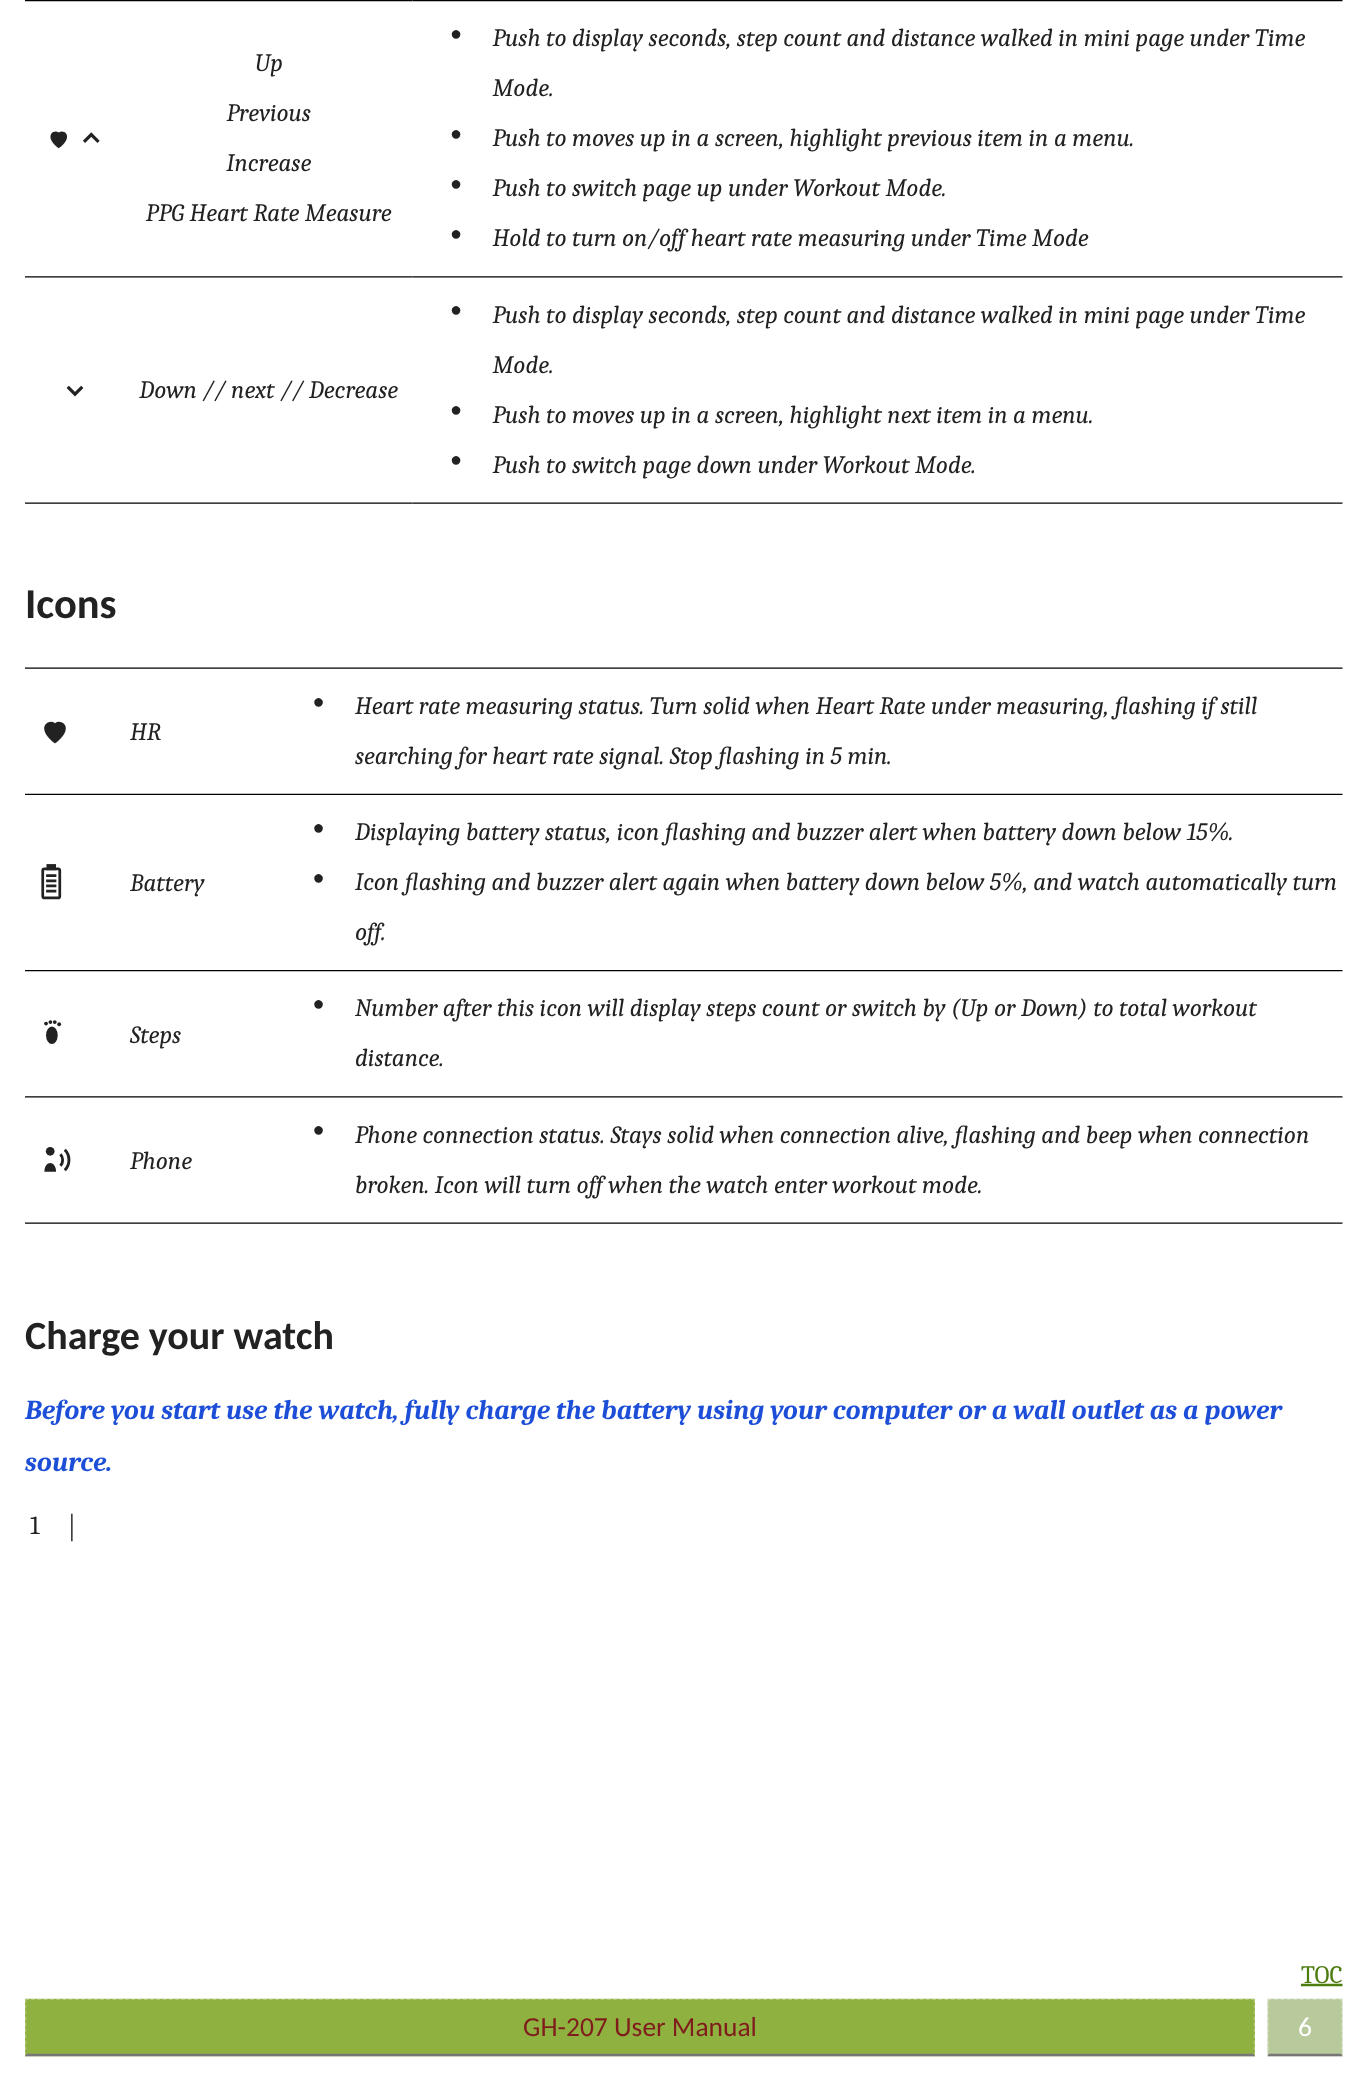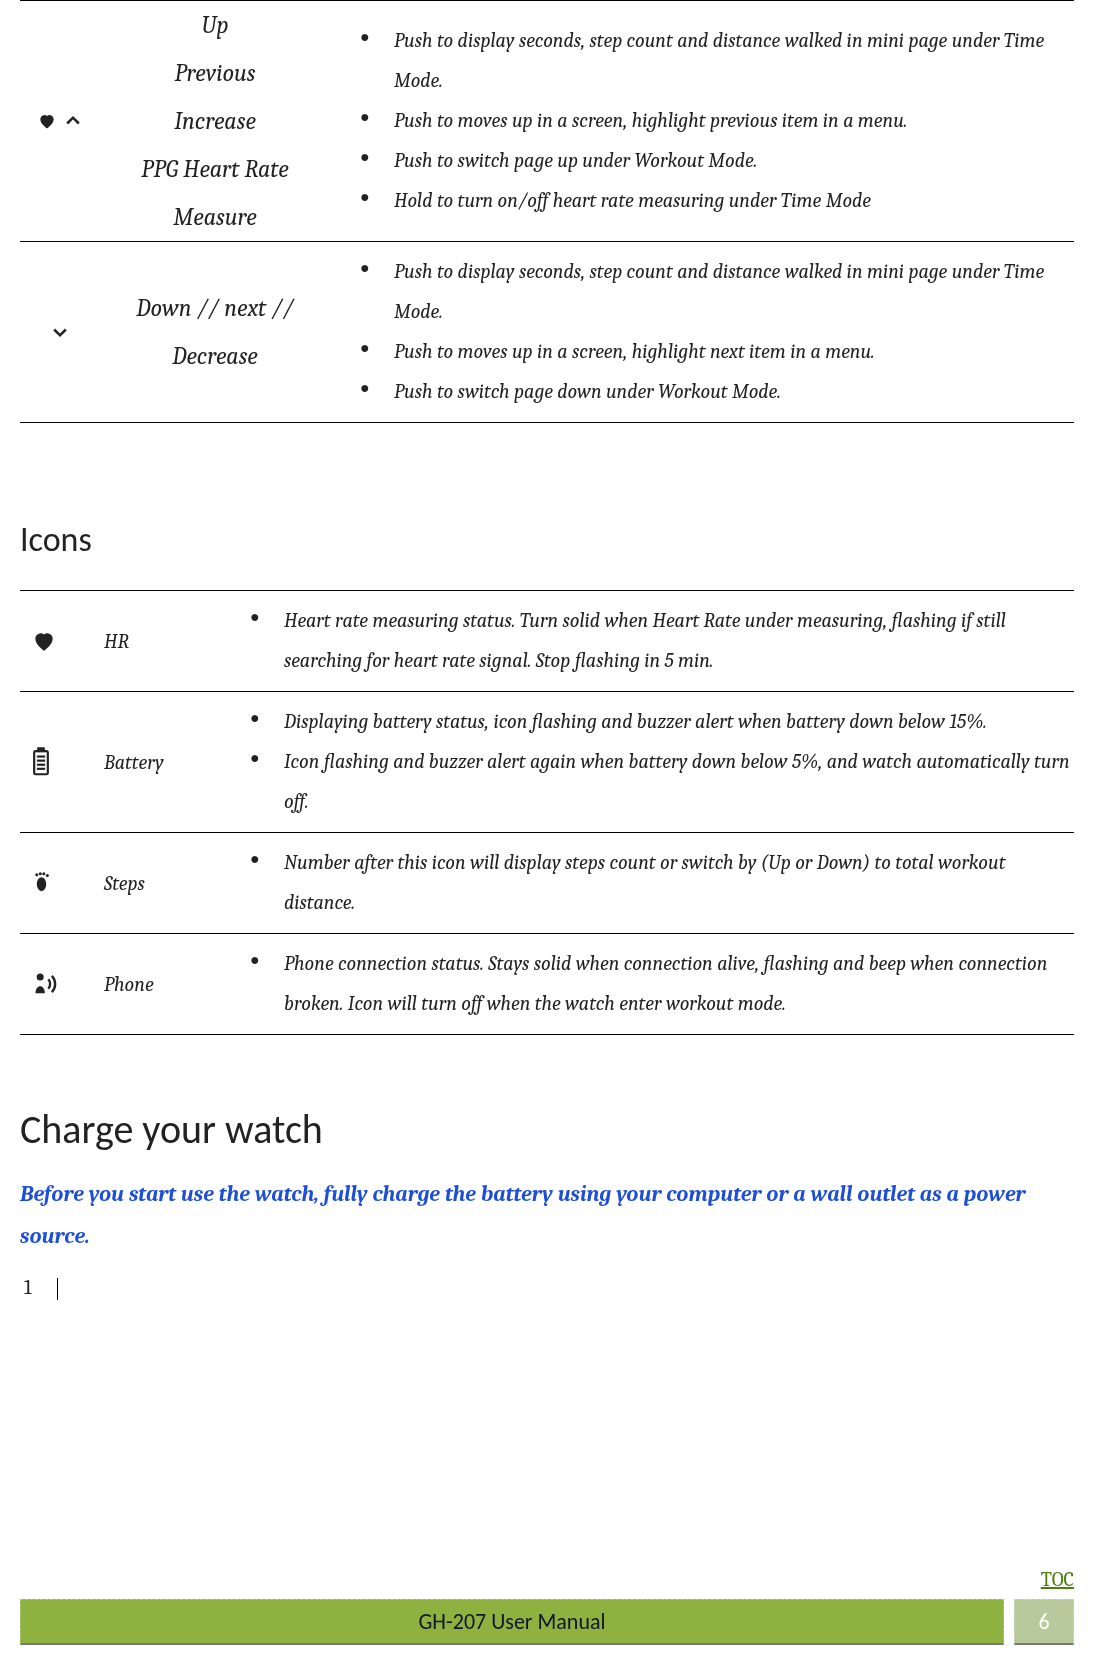--- a/index.html
+++ b/index.html
@@ -9,41 +9,41 @@
     background: #fff;
     font-family: Cambria, Georgia, serif;
     color: #222;
     position: relative;
     padding: 0 20px;
   }
   table { border-collapse: collapse; width: 100%; }
   .buttons-table td { vertical-align: middle; }
   .buttons-table .row { border-top: 1px solid #000; border-bottom: 1px solid #000; }
   .icon-cell { width: 80px; text-align: center; }
-  .label-cell { width: 230px; text-align: center; font-style: italic; font-size: 24px; line-height: 2.0; }
+  .label-cell { width: 230px; text-align: center; font-style: italic; font-size: 20px; line-height: 2.0; }
   .label-cell-narrow { width: 120px; text-align: left; font-style: italic; font-size: 20px; padding-left: 4px; }
   .desc-cell { padding: 10px 0; }
   .desc-cell ul { list-style: none; padding-left: 30px; }
   .desc-cell li { font-style: italic; font-size: 20px; line-height: 2.0; position: relative; padding-left: 34px; }
   .desc-cell li::before { content: "\25CF"; position: absolute; left: 0; top: 0; font-style: normal; font-size: 16px; }
-  h2.section { font-family: Calibri, Arial, sans-serif; font-weight: normal; font-size: 34px; margin: 96px 0 30px 0; }
-  h1.section { font-family: Calibri, Arial, sans-serif; font-weight: normal; font-size: 40px; margin: 70px 0 20px 0; }
+  h2.section { font-family: Calibri, Arial, sans-serif; font-weight: bold; font-size: 34px; margin: 60px 0 30px 0; }
+  h1.section { font-family: Calibri, Arial, sans-serif; font-weight: bold; font-size: 32px; margin: 70px 0 20px 0; }
   .icons-table td { vertical-align: middle; }
   .icons-table .row { border-top: 1px solid #000; border-bottom: 1px solid #000; }
   .icon-cell-sm { width: 80px; text-align: left; padding-left: 10px; }
   .intro { color: #1d4ed8; font-style: italic; font-weight: bold; font-size: 22px; line-height: 1.9; margin-bottom: 10px; }
   .step-list { list-style: none; padding-left: 4px; }
   .step-list li { font-size: 21px; line-height: 1.9; padding-left: 32px; position: relative; }
   .step-list li .num { position: absolute; left: 0; top: 0; }
   .cursor { display: inline-block; border-left: 1px solid #000; height: 22px; vertical-align: middle; margin-left:1px;}
   .footer { position: absolute; bottom: 24px; left: 20px; right: 20px; }
   .toc { text-align: right; font-size: 20px; margin-bottom: 8px; }
   .toc a { color: #4d7c0f; text-decoration: underline; }
   .footer-bar { display: flex; height: 46px; font-family: Calibri, Arial, sans-serif; }
-  .footer-title { flex: 1; background: #8fb13f; color: #0f172a; display: flex; align-items: center; justify-content: center; font-size: 22px; border: 1px dashed rgba(255,255,255,.3); border-bottom: 2px solid #777;}
+  .footer-title { flex: 1; background: #8fb13f; color: #7f1d1d; display: flex; align-items: center; justify-content: center; font-size: 22px; border: 1px dashed rgba(255,255,255,.3); border-bottom: 2px solid #777;}
   .footer-gap { width: 10px; }
   .footer-page { width: 60px; background: #b8c99b; color: #fff; display: flex; align-items: center; justify-content: center; font-size: 22px; border: 1px dashed rgba(255,255,255,.3); border-bottom: 2px solid #777;}
   svg { display: inline-block; vertical-align: middle; }
 </style>
 </head>
 <body>
 
 <table class="buttons-table">
   <tbody>
       <tr class="row">

